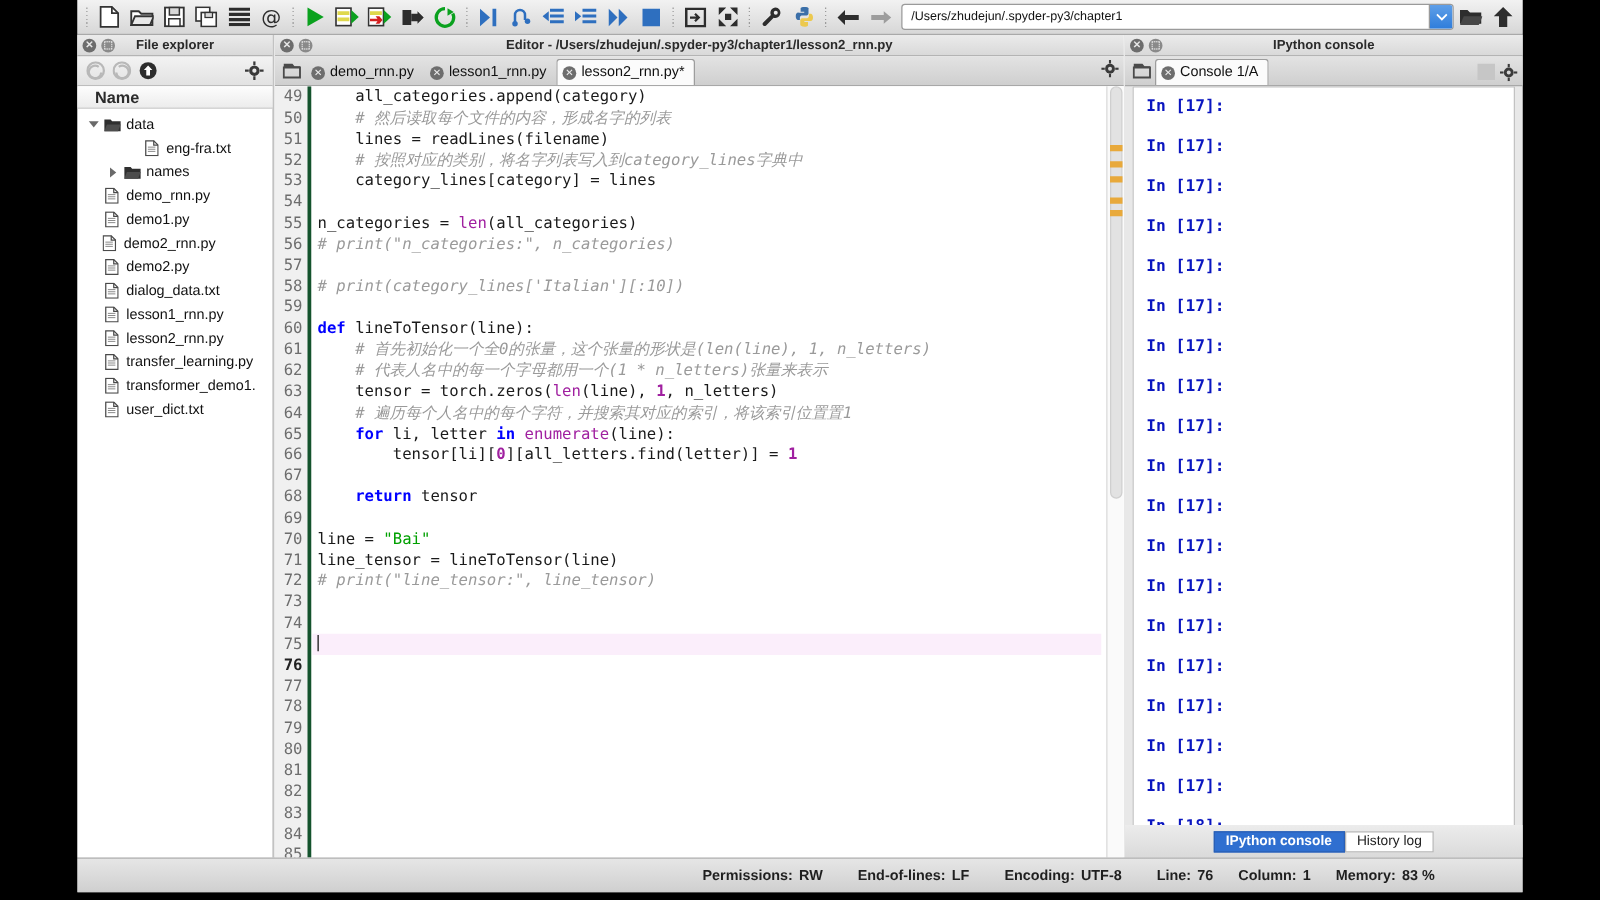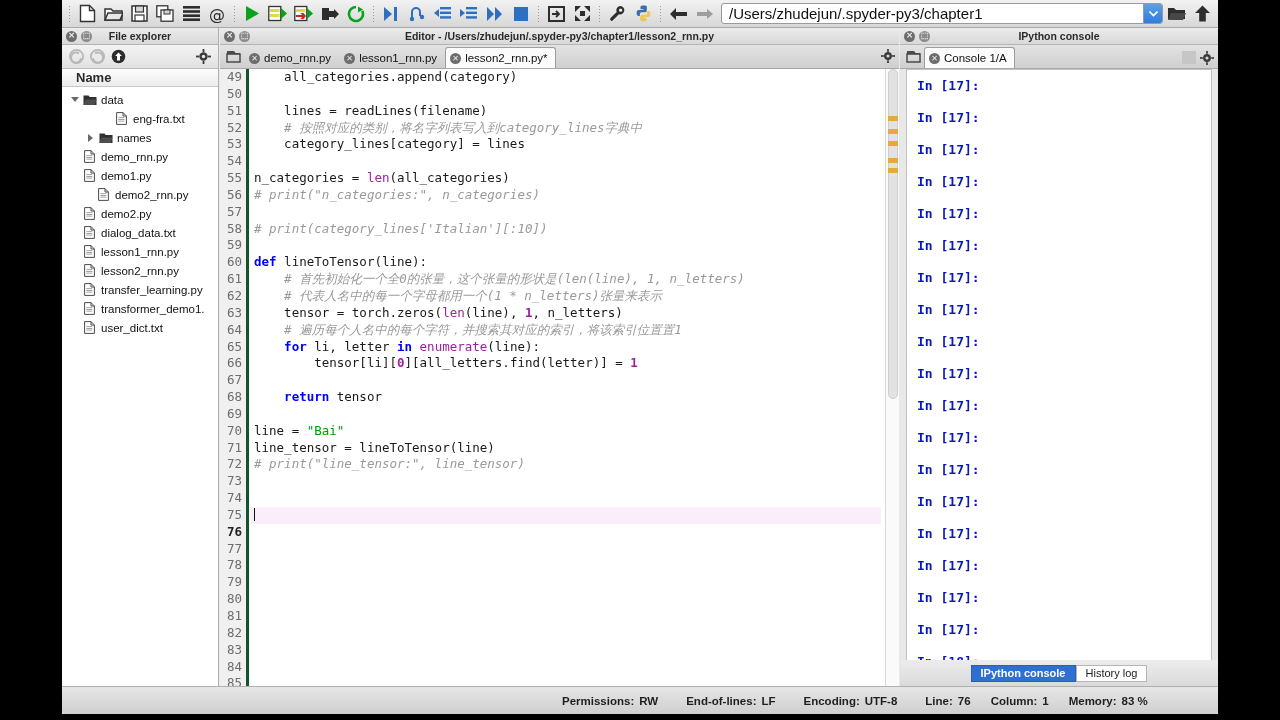--- a/index.html
+++ b/index.html
@@ -16,21 +16,21 @@
   .tbtn{ width:26px; height:24px; display:flex; align-items:center; justify-content:center;
          border-radius:3px; position:relative; }
   .tsep{ width:5px; height:20px; margin:0 2px; position:relative; }
   .tsep:before{ content:""; position:absolute; left:2px; top:2px; width:1px; height:16px;
                 background:repeating-linear-gradient(#9b9b9b 0 1px, transparent 1px 3px); }
   .tbtn svg{ display:block; }
 
   .pathwrap{ flex:1; display:flex; align-items:center; margin-left:4px; }
   .pathbox{ flex:1; height:21px; background:#fff; border:1px solid #9a9a9a; border-radius:3px;
             display:flex; align-items:center; overflow:hidden; }
-  .pathbox .txt{ flex:1; padding-left:7px; font-size:15px; color:#111; white-space:nowrap; }
+  .pathbox .txt{ flex:1; padding-left:7px; font-size:10px; color:#111; white-space:nowrap; }
   .pathbox .drop{ width:19px; height:19px; background:linear-gradient(#5f9fe8,#2f7ddb);
                   display:flex; align-items:center; justify-content:center; border-left:1px solid #9a9a9a; }
 
   
   .panel-title{ height:17px; background:linear-gradient(#ebebeb,#d9d9d9);
                 border-bottom:1px solid #b4b4b4; display:flex; align-items:center;
                 font-size:10.5px; font-weight:bold; color:#2a2a2a; position:relative; }
   .panel-title .caption{ position:absolute; left:0; right:0; text-align:center; }
   .pdot{ width:11px; height:11px; border-radius:50%; background:#6d6d6d; margin-left:4px;
          display:flex; align-items:center; justify-content:center; color:#e9e9e9; font-size:8px;
@@ -414,21 +414,21 @@
                 <path d="M7 0.6V4h3.4" fill="none" stroke="#4a4a4a" stroke-width="1"></path>
                 <g fill="#8a8a8a">
                   <rect x="2.3" y="5.3" width="6" height="0.8"></rect>
                   <rect x="2.3" y="7" width="6" height="0.8"></rect>
                   <rect x="2.3" y="8.7" width="6" height="0.8"></rect>
                 </g>
               </svg>
             </div>
             <div class="tlabel">demo1.py</div>
           </div>
-          <div class="trow" style="padding-left: 20px; text-align: center;">
+          <div class="trow" style="padding-left: 4px; text-align: center;">
             <div class="tw"></div>
             <div class="ico">
               <svg width="11" height="13" viewBox="0 0 11 13">
                 <path d="M0.6 0.6h6.4l3.4 3.4v8.4H0.6z" fill="#fff" stroke="#4a4a4a" stroke-width="1"></path>
                 <path d="M7 0.6V4h3.4" fill="none" stroke="#4a4a4a" stroke-width="1"></path>
                 <g fill="#8a8a8a">
                   <rect x="2.3" y="5.3" width="6" height="0.8"></rect>
                   <rect x="2.3" y="7" width="6" height="0.8"></rect>
                   <rect x="2.3" y="8.7" width="6" height="0.8"></rect>
                 </g>
@@ -621,21 +621,21 @@
             <div class="gline">79</div>
             <div class="gline">80</div>
             <div class="gline">81</div>
             <div class="gline">82</div>
             <div class="gline">83</div>
             <div class="gline">84</div>
             <div class="gline">85</div>
           </div>
       <div class="codelines" id="codelines">
             <div class="cline"><span>    all_categories.append(category)</span></div>
-            <div class="cline"><span>    </span></div>
+            <div class="cline"><span>    </span><span class="cm"># 然后读取每个文件的内容，形成名字的列表</span></div>
             <div class="cline"><span>    lines = readLines(filename)</span></div>
             <div class="cline"><span>    </span><span class="cm"># 按照对应的类别，将名字列表写入到category_lines字典中</span></div>
             <div class="cline"><span>    category_lines[category] = lines</span></div>
             <div class="cline"></div>
             <div class="cline"><span>n_categories = </span><span class="bi">len</span><span>(all_categories)</span></div>
             <div class="cline"><span class="cm"># print("n_categories:", n_categories)</span></div>
             <div class="cline"></div>
             <div class="cline"><span class="cm"># print(category_lines['Italian'][:10])</span></div>
             <div class="cline"></div>
             <div class="cline"><span class="kw">def</span><span> lineToTensor(line):</span></div>

